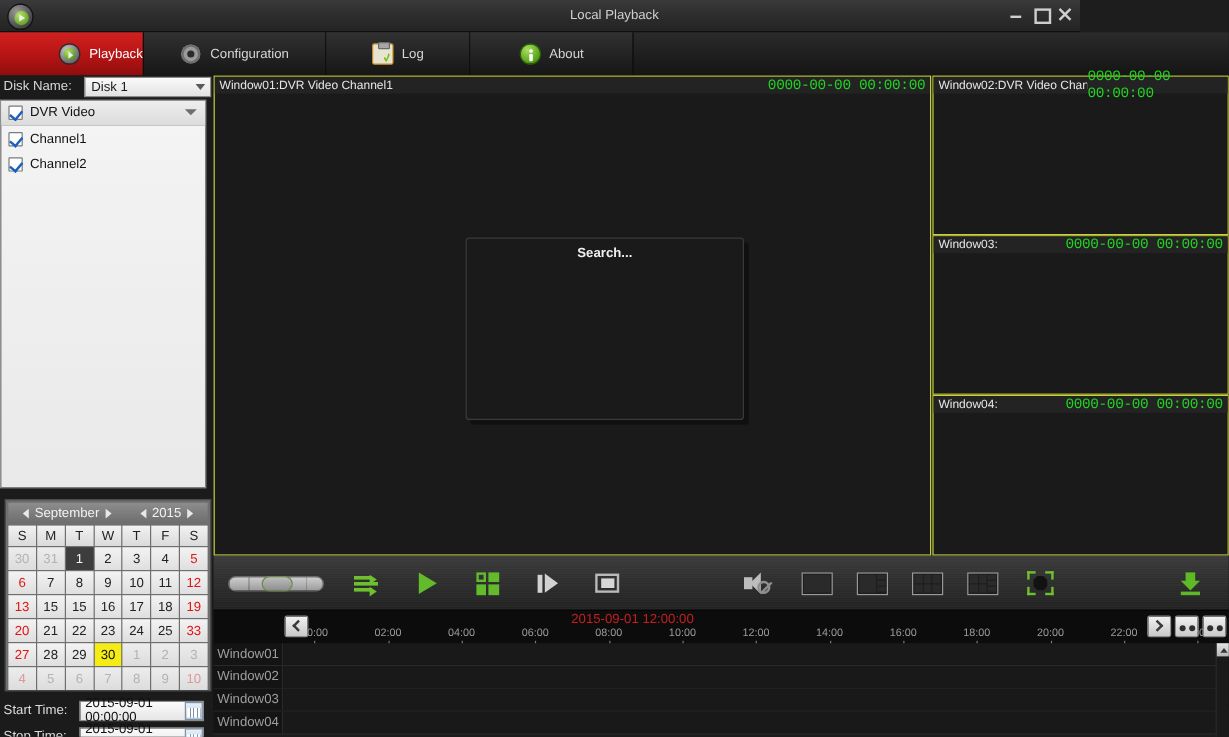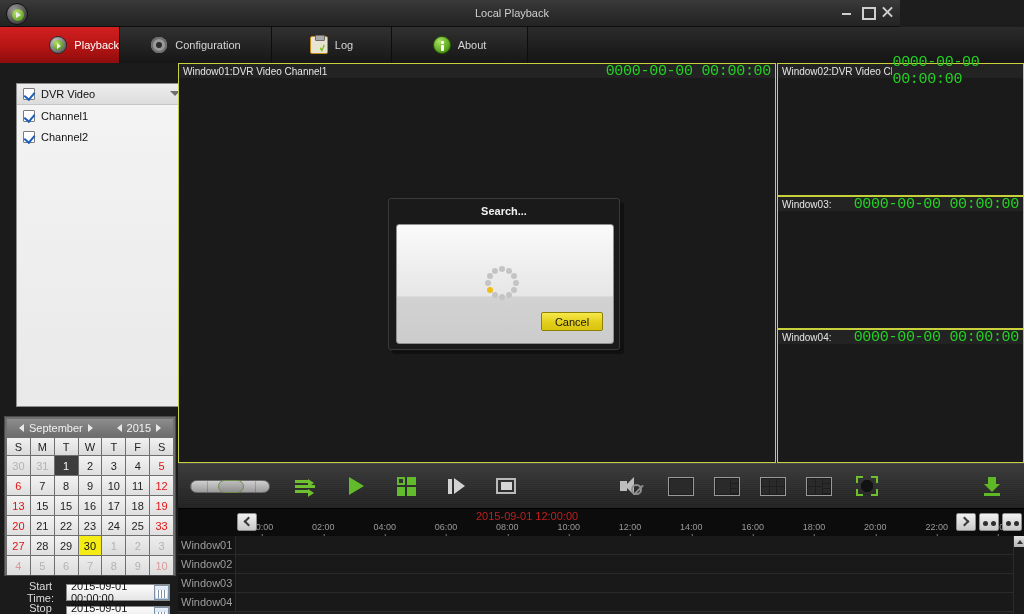--- a/index.html
+++ b/index.html
@@ -103,21 +103,21 @@
     border:1px solid #8a8a8a; display:flex; align-items:center;
     font-size:11px; color:#1a1a1a; padding-left:5px;
   }
   .combo .caret {
     position:absolute; right:4px; top:5px; width:0;height:0;
     border-left:4px solid transparent; border-right:4px solid transparent; border-top:5px solid #5a5a5a;
   }
   #disk-combo { position:absolute; left:70px; top:1px; width:106px; }
 
   .tree {
-    position:absolute; left:16px; top:20px; width:172px; height:324px;
+    position:absolute; left:0; top:20px; width:172px; height:324px;
     background:linear-gradient(to bottom,#f4f4f4,#e9e9e9);
     border:1px solid #8d8d8d;
   }
   .tree-root {
     height:21px; display:flex; align-items:center; gap:6px; padding-left:6px;
     background:linear-gradient(to bottom,#eeeeee,#dcdcdc);
     border-bottom:1px solid #c6c6c6; position:relative;
   }
   .tree-root .rcaret{ position:absolute; right:7px; top:7px; width:0;height:0;
     border-left:5px solid transparent; border-right:5px solid transparent; border-top:5px solid #6e6e6e;}
@@ -155,21 +155,21 @@
     background:linear-gradient(to bottom,#f3f3f3,#dfdfdf); color:#222; font-size:11px; cursor:pointer;
   }
   .day.wk { color:#e11414; }
   .day.out { color:#b3b3b3; background:linear-gradient(to bottom,#ededed,#dcdcdc); }
   .day.out.wk { color:#d99a9a; }
   .day.cur { background:#3d3d3d; color:#f5f5f5; }
   .day.sel { background:#f5ec16; color:#111; }
 
   
   .field-row { position:absolute; left:0; width:178px; height:20px; display:flex; align-items:center; }
-  .field-lbl { width:66px; padding-left:15px; font-size:11px; color:#dcdcdc;text-align:center; }
+  .field-lbl { width:66px; padding-left:3px; font-size:11px; color:#dcdcdc; }
   .tinput {
     position:relative; width:104px; height:17px; background:linear-gradient(to bottom,#fbfbfb,#e6e6e6);
     border:1px solid #8a8a8a; font-size:11px; color:#111; display:flex; align-items:center; padding-left:4px;
   }
   .cal-btn{
     position:absolute; right:0px; top:0px; width:15px;height:15px;
     background:linear-gradient(to bottom,#e8f0f8,#b9cfe4); border:1px solid #7e93a8;
   }
   .cal-btn::after{content:"";position:absolute;left:1px;top:4px;right:1px;bottom:1px;
     background:repeating-linear-gradient(90deg,#fff 0 2px,#7e93a8 2px 3px);}
@@ -178,21 +178,21 @@
 
   
   .vid-main {
     position:absolute; left:178px; top:63px; width:598px; height:400px;
     background:#1a1a1a; border:1px solid #c8d13b;
   }
   .vid-hdr {
     height:14px; background:#232323; display:flex; align-items:center;
     justify-content:space-between; padding:0 4px; font-size:10px; color:#e6e6e6;
   }
-  .vid-time { color:#22d322; font-size:15px; font-family:"Liberation Mono", monospace; letter-spacing:-0.3px;}
+  .vid-time { color:#22d322; font-size:12px; font-family:"Liberation Mono", monospace; letter-spacing:-0.3px;}
 
   .vid-side { position:absolute; left:777px; width:247px; border:1px solid #c8d13b; background:#1a1a1a; }
   #vid2 { top:63px; height:133px; }
   #vid3 { top:196px; height:133px; }
   #vid4 { top:329px; height:134px; }
   .vid-hdr.clip .vname{ overflow:hidden; white-space:nowrap; max-width:150px; }
 
   
   .toolbar {
     position:absolute; left:178px; top:463px; width:846px; height:46px;
@@ -354,20 +354,27 @@
       <span class="ic ic-log"></span>
       <span>Log</span>
     </div>
     <div class="tab" style="width:136px">
       <span class="ic ic-about"></span>
       <span>About</span>
     </div>
   </div>
 
   <div class="sidebar">
+    <div class="disk-row">
+      <span class="disk-label">Disk Name:</span>
+      <div class="combo" id="disk-combo">
+        <span>Disk 1</span>
+        <span class="caret"></span>
+      </div>
+    </div>
 
     <div class="tree">
       <div class="tree-root">
         <span class="cbx"></span>
         <span class="tree-lbl">DVR Video</span>
         <span class="rcaret"></span>
       </div>
       <div class="tree-item">
         <span class="cbx"></span>
         <span class="tree-lbl">Channel1</span>
@@ -653,32 +660,15 @@
         </div>
       </div>
     <div class="vscroll">
       <div class="up"></div>
     </div>
   </div>
 
   <div class="modal-shadow"></div>
   <div class="modal">
     <div class="modal-title">Search...</div>
-    <div class="modal-body">
-      <div class="spinner" id="spinner">
-          <i style="left: 11px; top: -3px;"></i>
-          <i style="left: 18px; top: -1.12436px;"></i>
-          <i style="left: 23.1244px; top: 4px;"></i>
-          <i style="left: 25px; top: 11px;"></i>
-          <i style="left: 23.1244px; top: 18px;"></i>
-          <i style="left: 18px; top: 23.1244px;"></i>
-          <i style="left: 11px; top: 25px;"></i>
-          <i style="left: 4px; top: 23.1244px;"></i>
-          <i class="hot" style="left: -1.12436px; top: 18px;"></i>
-          <i style="left: -3px; top: 11px;"></i>
-          <i style="left: -1.12436px; top: 4px;"></i>
-          <i style="left: 4px; top: -1.12436px;"></i>
-        </div>
-      <div class="cancel-btn">Cancel</div>
-    </div>
   </div>
 
 </div>
 
 </body></html>

